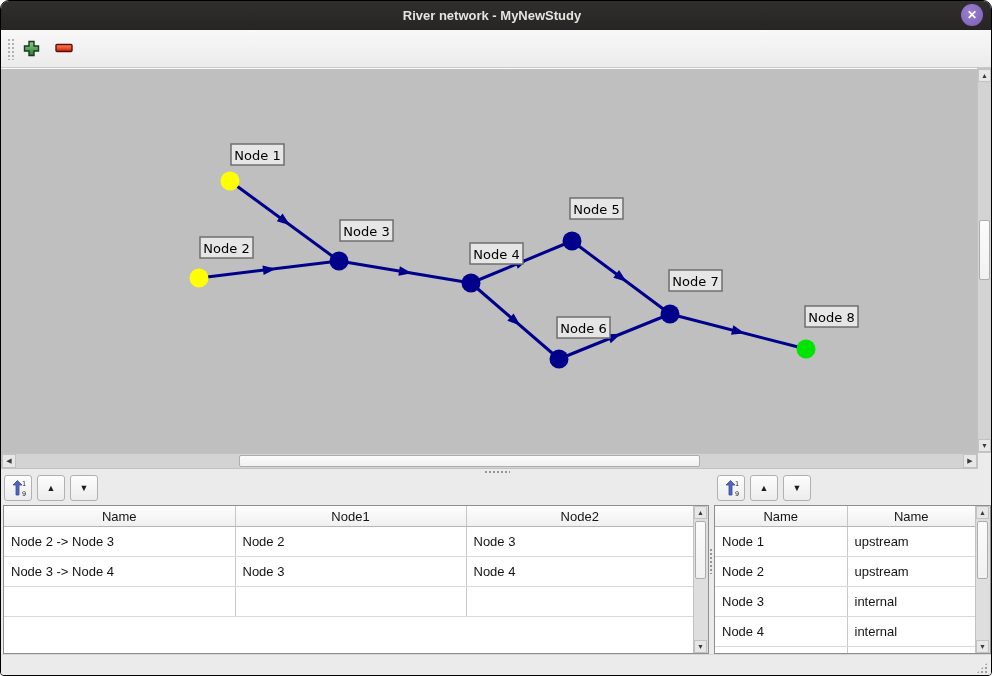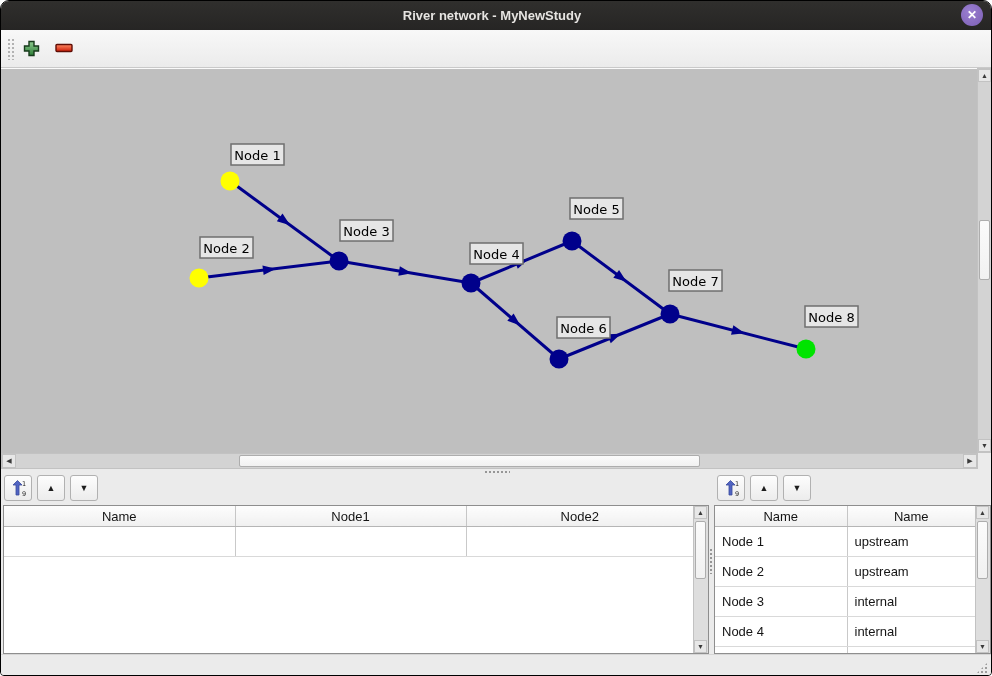--- a/index.html
+++ b/index.html
@@ -216,20 +216,30 @@
         </colgroup>
       <thead>
           <tr>
             <th>Name</th>
             <th>Node1</th>
             <th>Node2</th>
           </tr>
         </thead>
       <tbody>
           <tr>
+            <td>Node 2 -&gt; Node 3</td>
+            <td>Node 2</td>
+            <td>Node 3</td>
+          </tr>
+          <tr>
+            <td>Node 3 -&gt; Node 4</td>
+            <td>Node 3</td>
+            <td>Node 4</td>
+          </tr>
+          <tr>
             <td></td>
             <td></td>
             <td></td>
           </tr>
         </tbody>
     </table>
     <div class="tbl-scroll">
       <div class="sb-btn" style="left:0;top:0;width:13px;height:13px;">
           <span>▲</span>
         </div>

